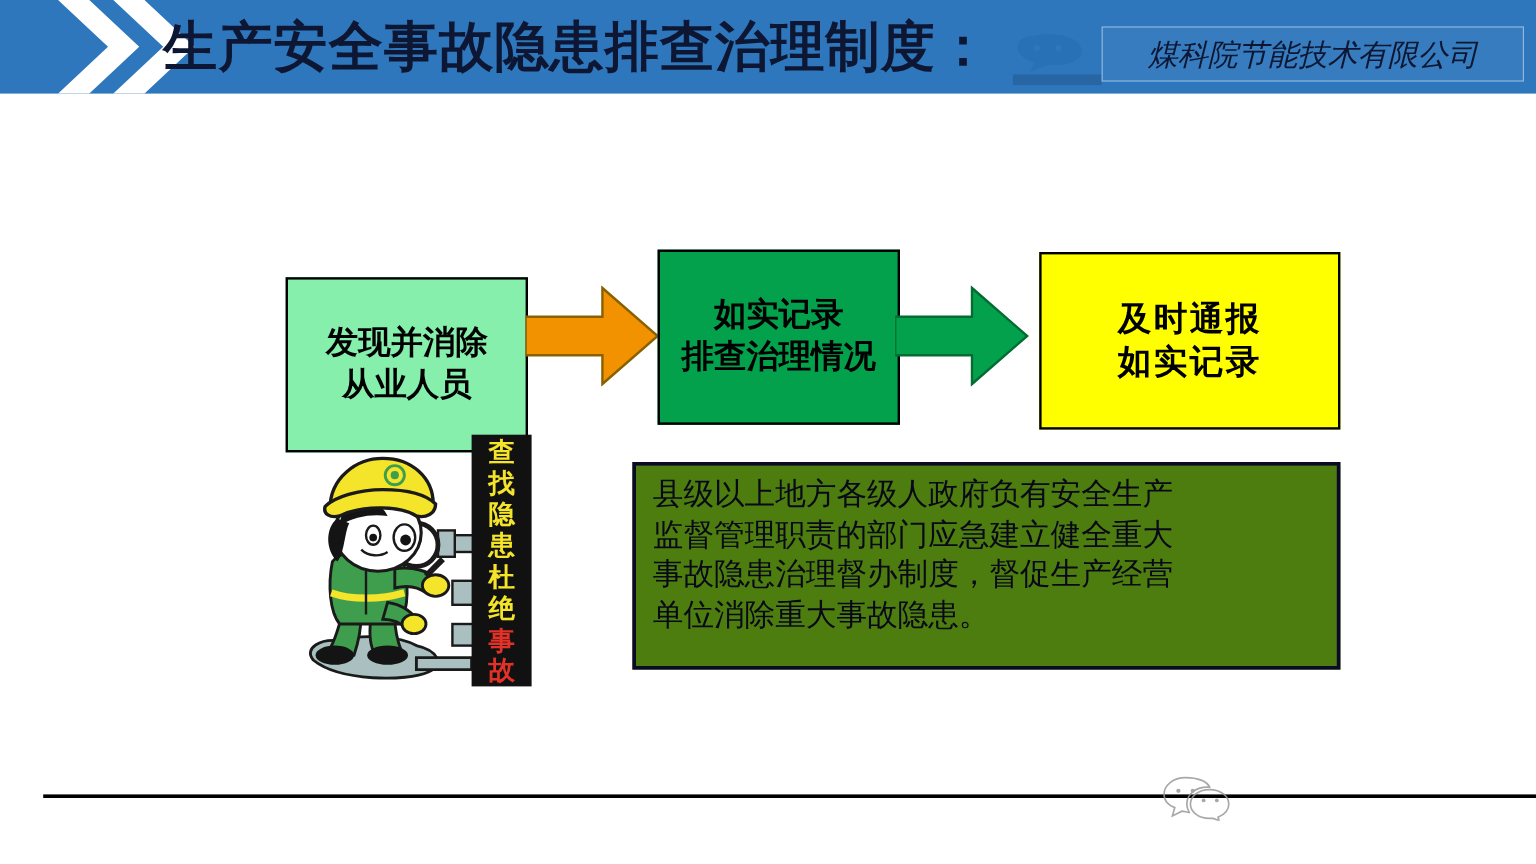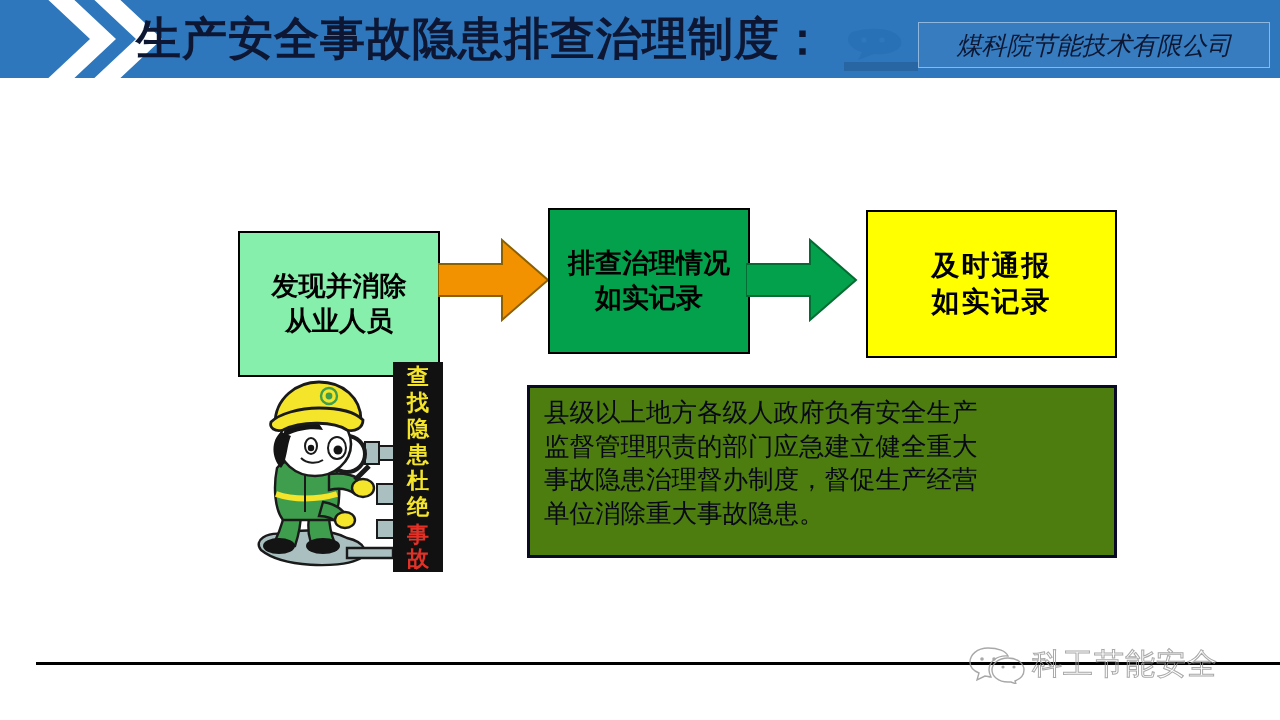--- a/index.html
+++ b/index.html
@@ -171,22 +171,22 @@
   <div id="box-orange" class="flow-box">
     <div class="line">发现并消除</div>
     <div class="line">从业人员</div>
   </div>
 
   <svg id="arrow-orange" class="arrow" viewBox="0 0 112 84" xmlns="http://www.w3.org/2000/svg">
     <polygon points="0,26 64,26 64,2 110,42 64,82 64,58 0,58" fill="#f39200" stroke="#8a6000" stroke-width="2"></polygon>
   </svg>
 
   <div id="box-green" class="flow-box">
+    <div class="line">如实记录</div>
     <div class="line">排查治理情况</div>
-    <div class="line">如实记录</div>
   </div>
 
   <svg id="arrow-green" class="arrow" viewBox="0 0 112 84" xmlns="http://www.w3.org/2000/svg">
     <polygon points="0,26 64,26 64,2 110,42 64,82 64,58 0,58" fill="#03a14b" stroke="#036c33" stroke-width="2"></polygon>
   </svg>
 
   <div id="box-yellow" class="flow-box">
     <div class="line">及时通报</div>
     <div class="line">如实记录</div>
   </div>
@@ -264,16 +264,15 @@
     <svg width="58" height="40" viewBox="0 0 58 40" xmlns="http://www.w3.org/2000/svg">
       <path d="M20 4 C9 4 2 11 2 18 C2 23 6 27 11 29 L9 36 L17 32 C19 32 21 33 23 33
                C22 31 21 28 21 26 C21 17 30 11 40 12 C38 7 30 4 20 4 Z" fill="none" stroke="#9a9a9a" stroke-width="1.4"></path>
       <path d="M40 14 C50 14 56 20 56 26 C56 31 52 35 47 37 L48 40 L43 38
                C42 38 41 38 40 38 C30 38 24 32 24 26 C24 20 30 14 40 14 Z" fill="none" stroke="#9a9a9a" stroke-width="1.4"></path>
       <circle cx="14" cy="15" r="1.8" fill="#9a9a9a"></circle>
       <circle cx="26" cy="15" r="1.8" fill="#9a9a9a"></circle>
       <circle cx="35" cy="23" r="1.6" fill="#9a9a9a"></circle>
       <circle cx="46" cy="23" r="1.6" fill="#9a9a9a"></circle>
     </svg>
-    <span class="wm-text">科工节能安全</span>
   </div>
 
 </div>
 
 </body></html>

